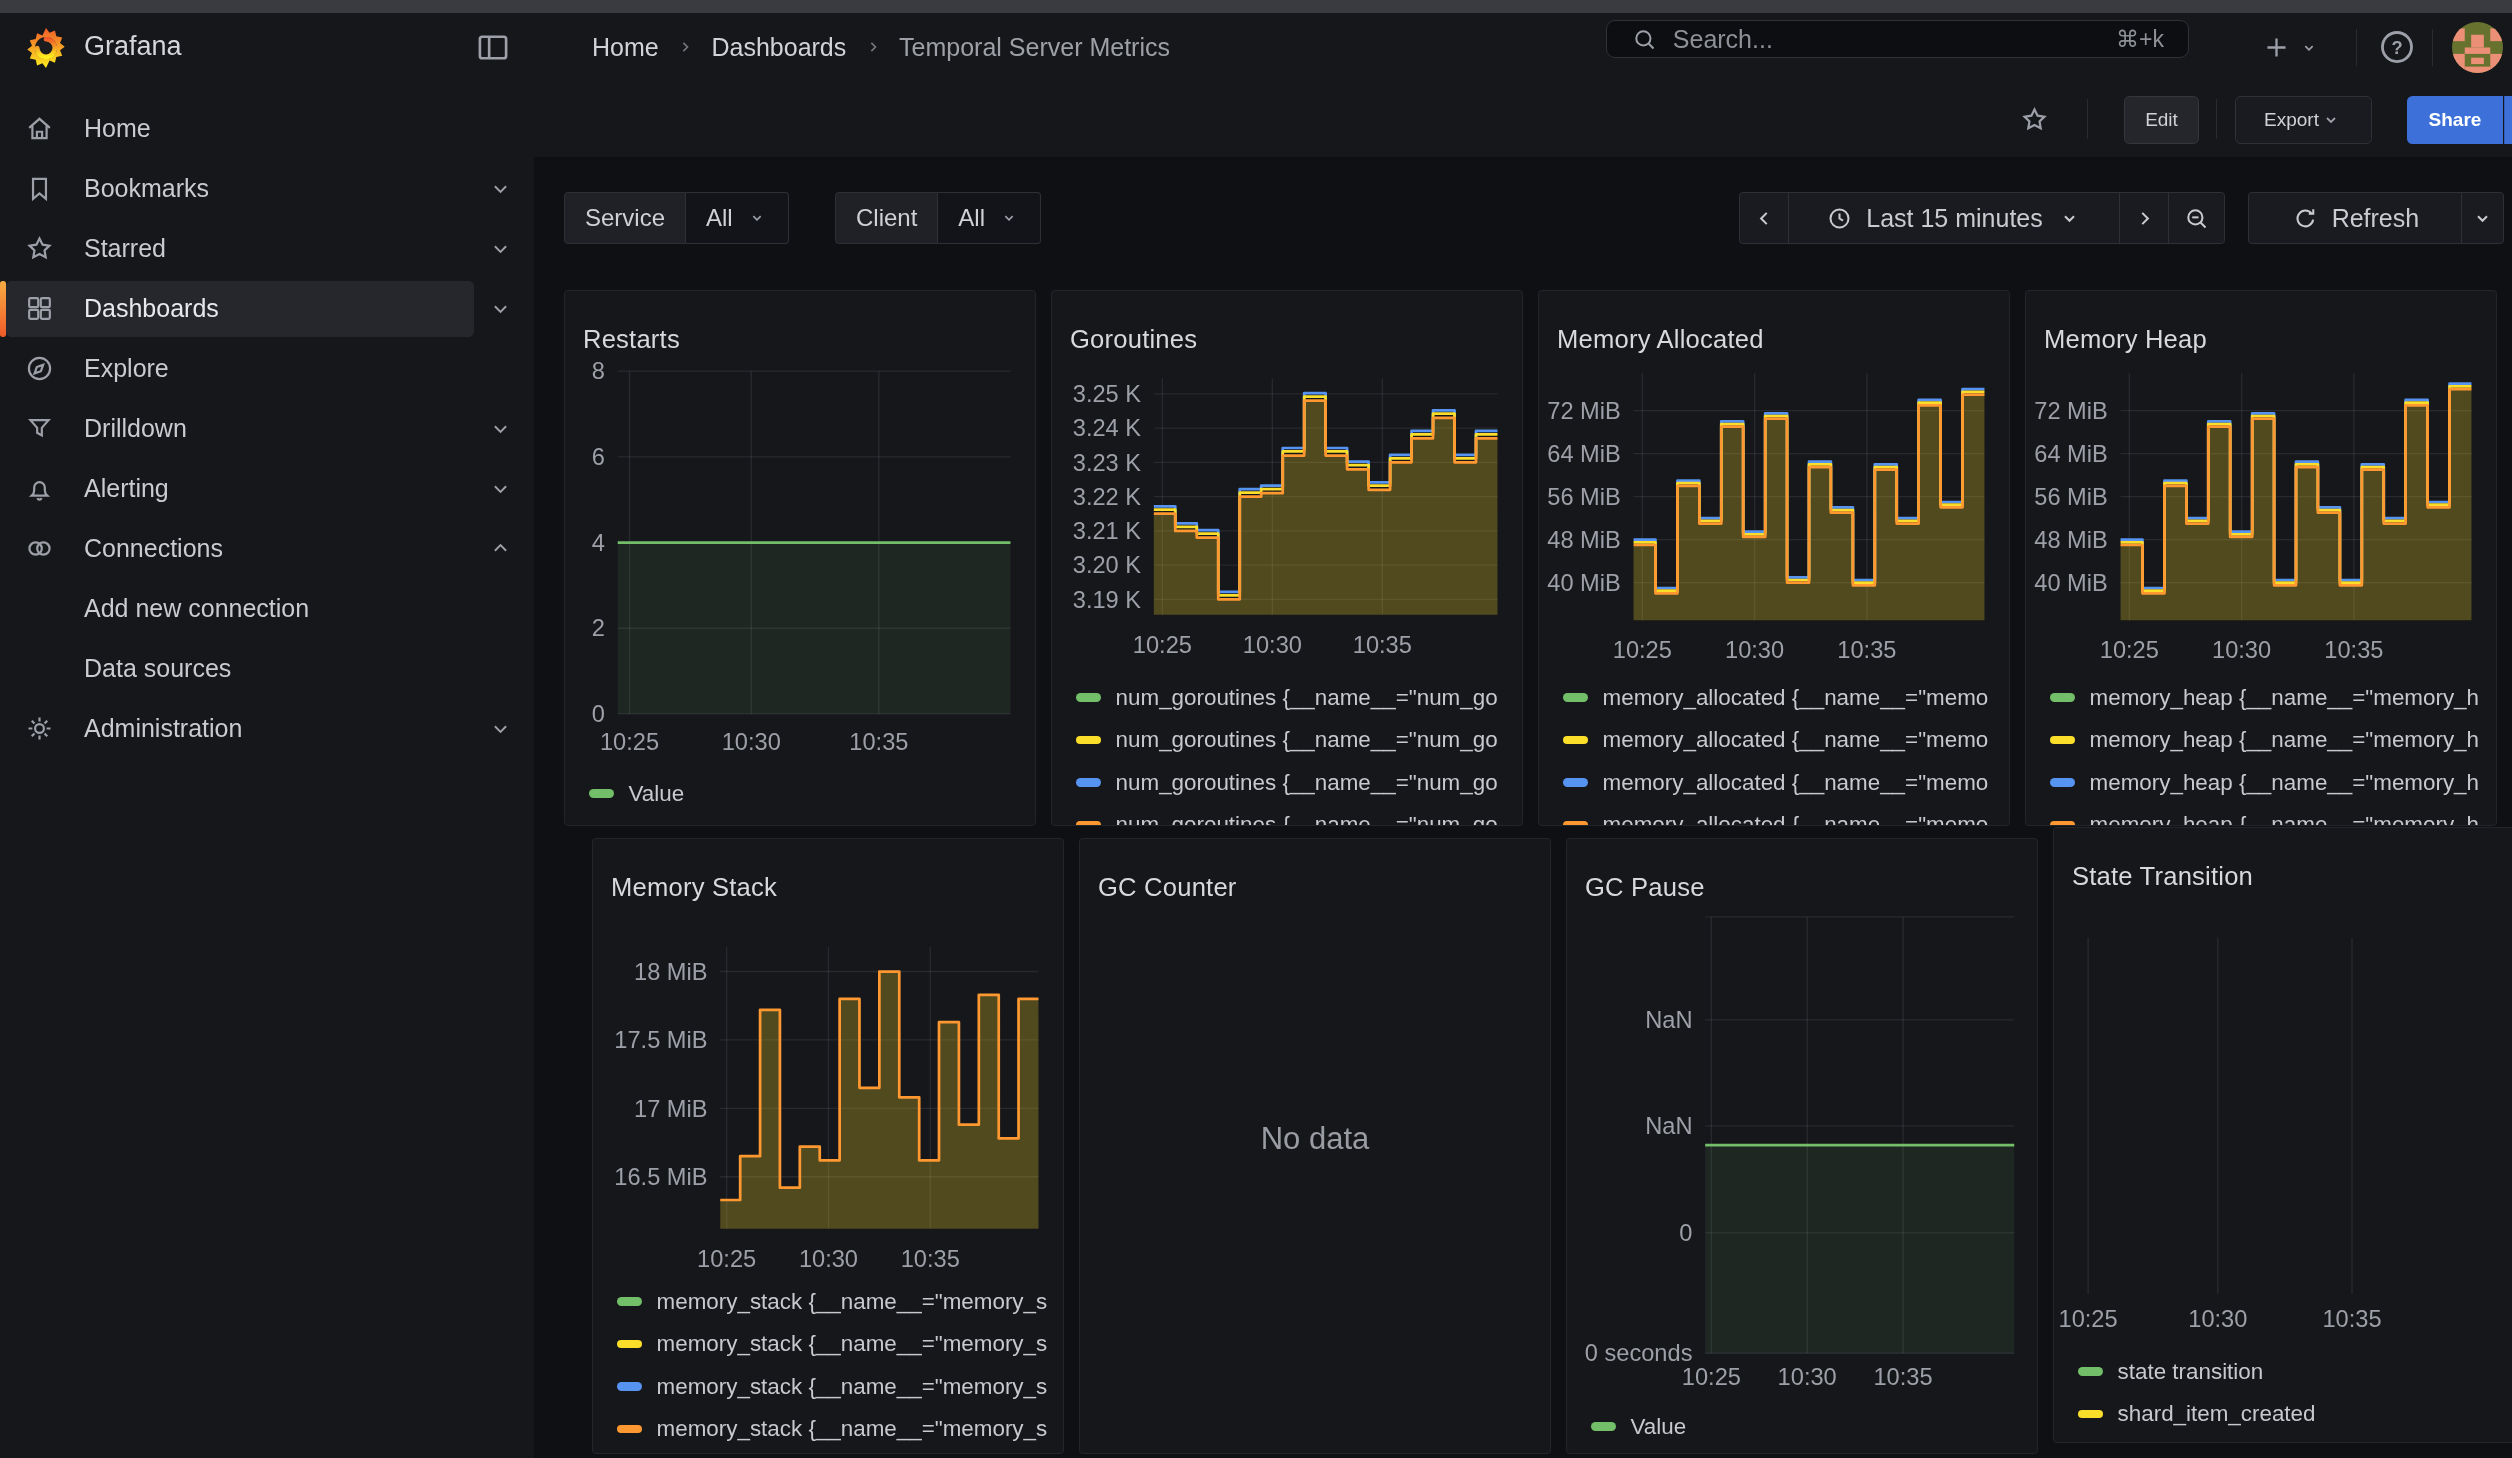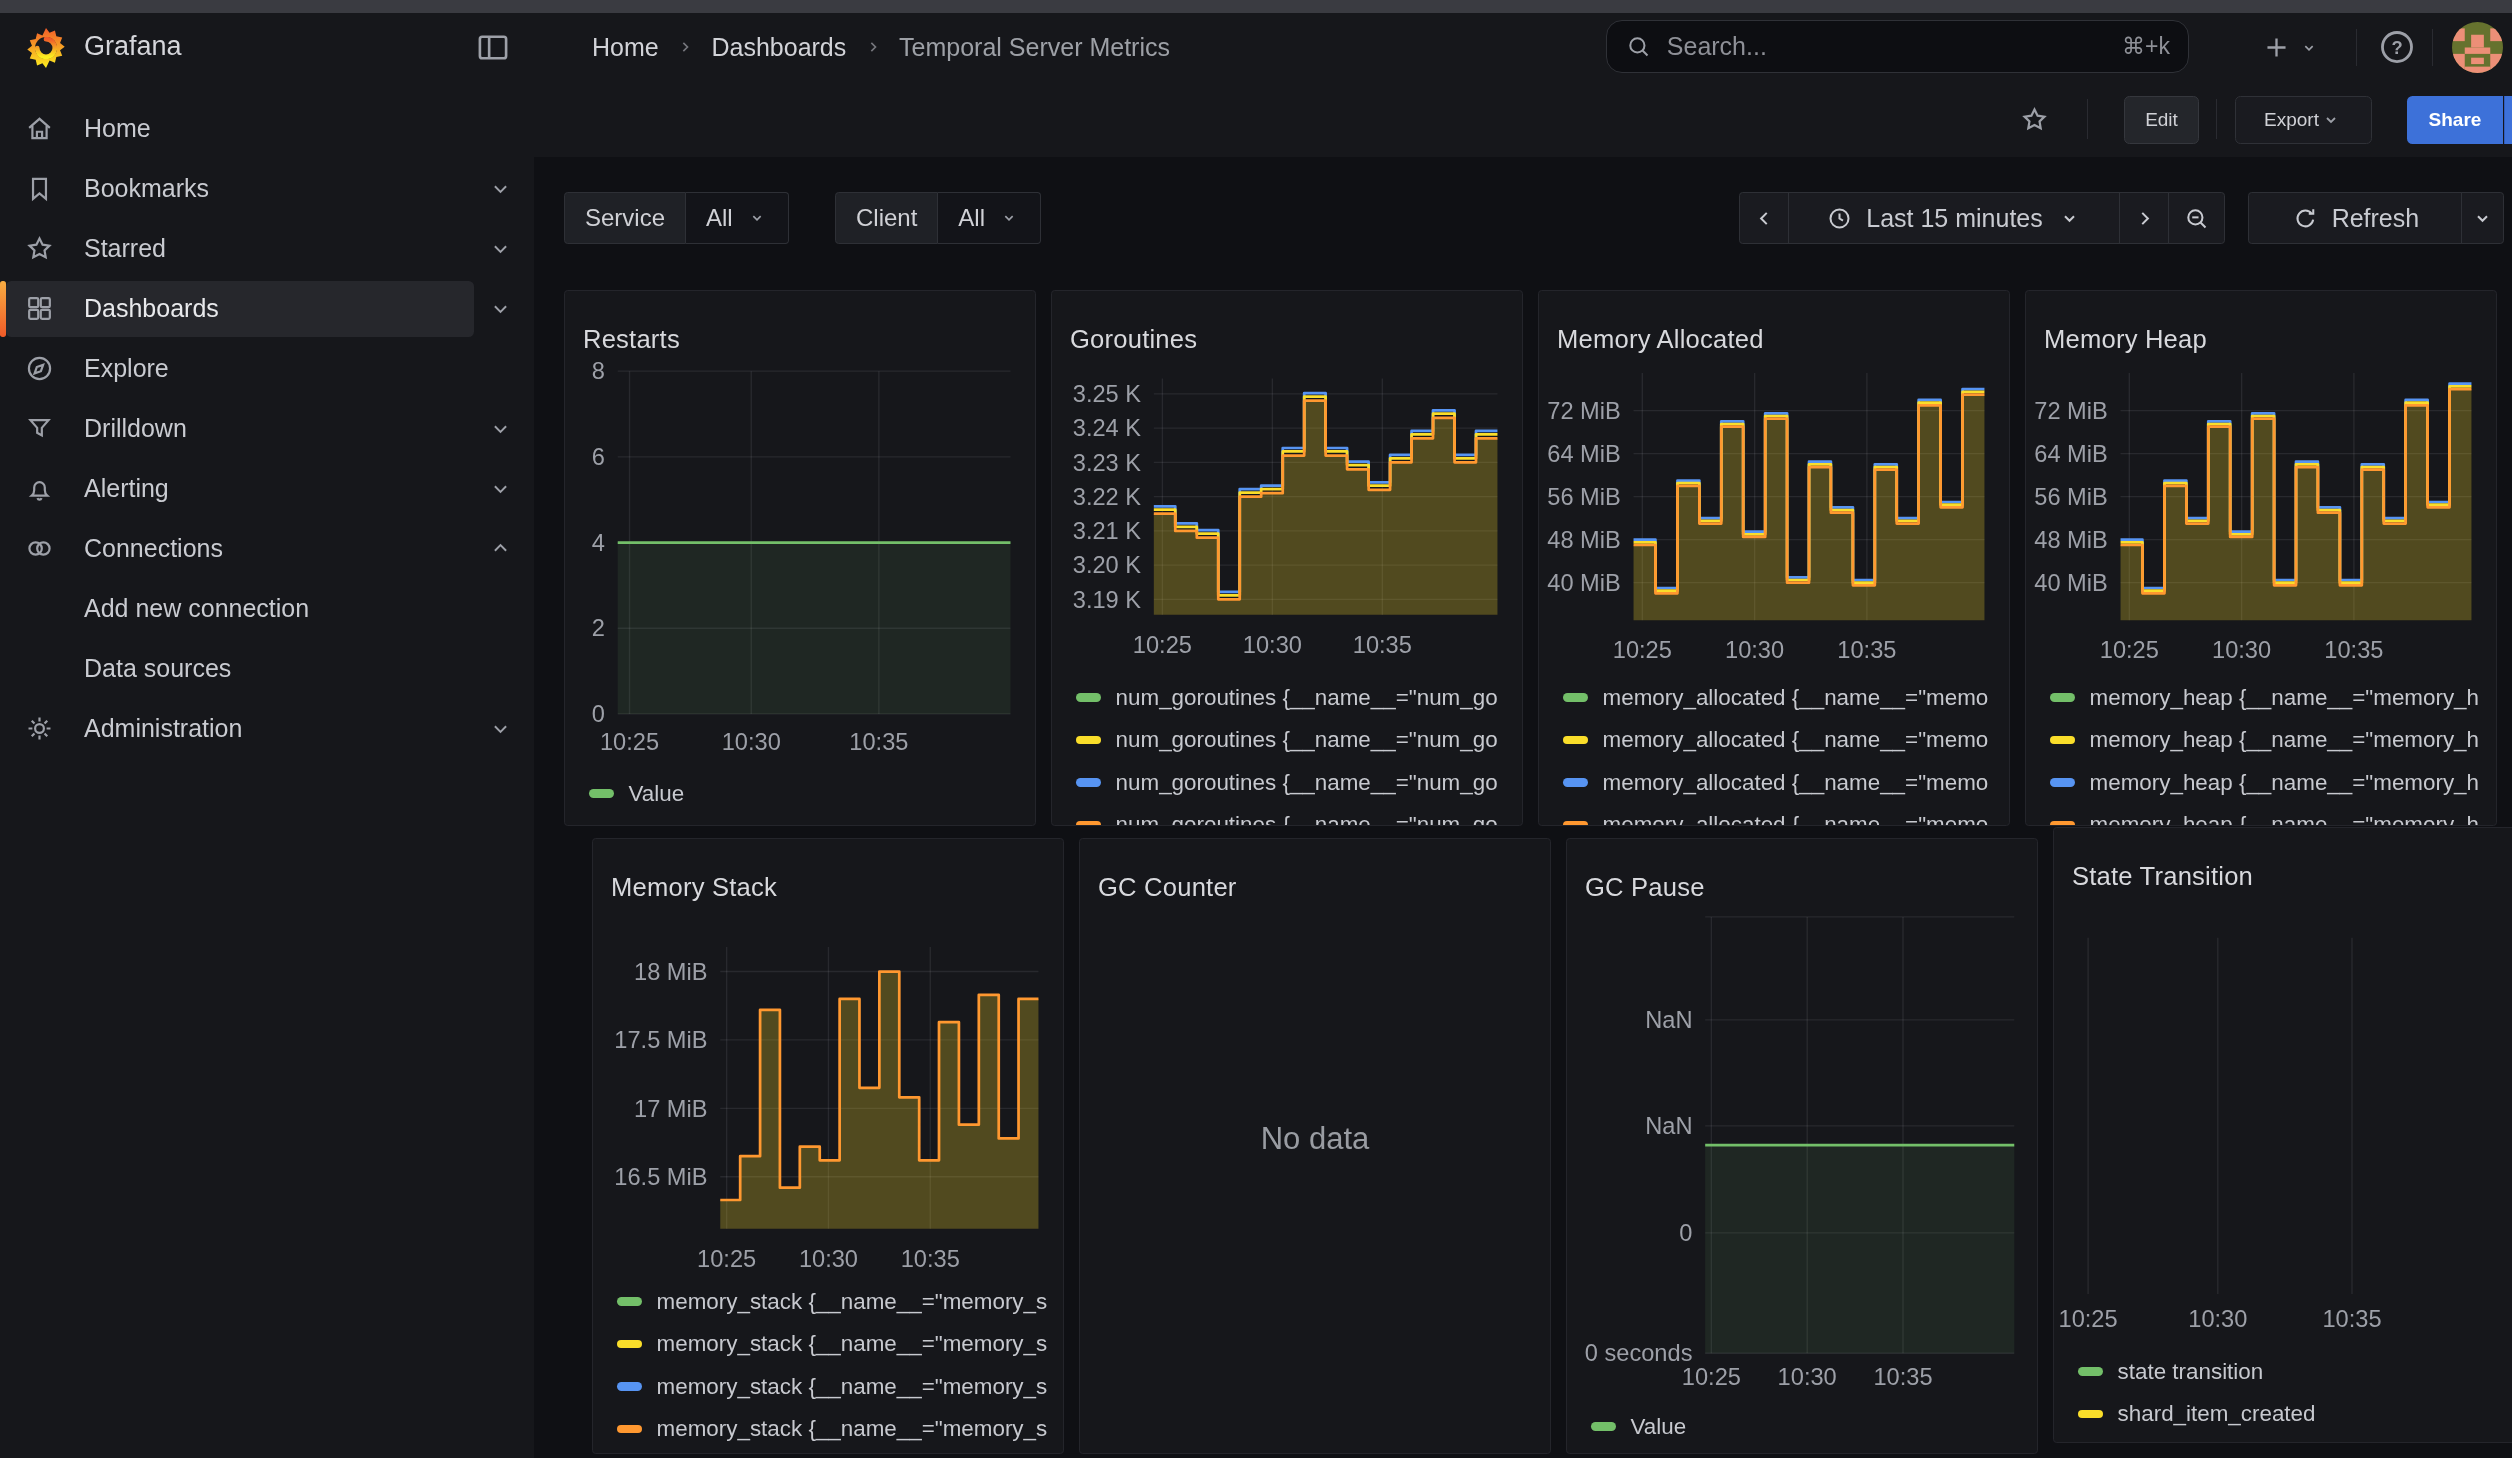--- a/index.html
+++ b/index.html
@@ -26,22 +26,22 @@
        background:linear-gradient(180deg,#f8ad42,#f05a28);}
   .nav-item.active .nlabel{color:#e8e9ec;}
   .nav-item > *{z-index:1;}
   .nav-item.sub .nlabel{left:84px;}
   
   #app-header{left:534px;top:12.8px;right:0;height:69px;background:#16171b;border-bottom:1.4px solid #24252b;}
   #breadcrumb{position:absolute;left:58px;top:0;height:69px;display:flex;align-items:center;gap:16.4px;font-size:25px;}
   .crumb{color:#d2d3d8;cursor:pointer;}
   .crumb-sep{color:#75767c;width:20px;height:20px;}
   .crumb.current{color:#9da0a6;cursor:default;}
-  #search-box{position:absolute;left:1072px;top:7.3px;width:583px;height:53px;background:#0d0e12;
-      border:1.4px solid #2f3137;border-radius:16px;display:flex;align-items:center;padding:0 18px;box-sizing:border-box;cursor:text;}
+  #search-box{position:absolute;left:1072px;top:7.3px;width:583px;height:38px;background:#0d0e12;
+      border:1.4px solid #2f3137;border-radius:9px;display:flex;align-items:center;padding:0 24px;box-sizing:border-box;cursor:text;}
   #search-box .sicon{width:27px;height:27px;color:#9da0a8;margin-right:12.8px;flex:none;}
   #search-input{flex:1;background:transparent;border:none;outline:none;color:#c9cbd1;font-size:25px;font-family:inherit;}
   #search-input::placeholder{color:#8e9097;}
   #search-shortcut{color:#8e9097;font-size:23px;}
   #plus-btn{position:absolute;left:1727px;top:12.8px;width:79px;height:44px;display:flex;align-items:center;gap:5.5px;color:#9da0a8;cursor:pointer;}
   .hdr-sep{position:absolute;top:16.4px;width:1.4px;height:37px;background:#2a2b31;}
   #help-btn{position:absolute;left:1842px;top:12.8px;width:46px;height:44px;color:#9da0a8;cursor:pointer;}
   #avatar-btn{position:absolute;left:1918px;top:9px;width:51px;height:51px;border-radius:50%;overflow:hidden;cursor:pointer;}
   
   #dash-toolbar{left:534px;top:82px;right:0;height:75px;background:#16171b;border-bottom:1.4px solid #24252b;}

